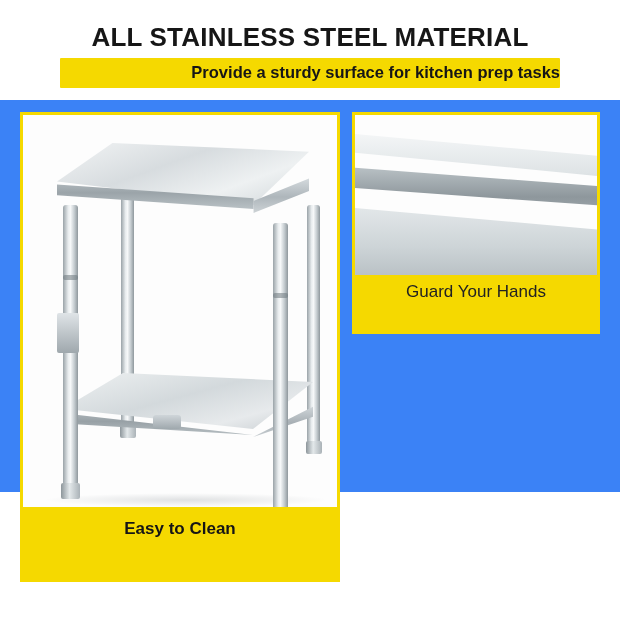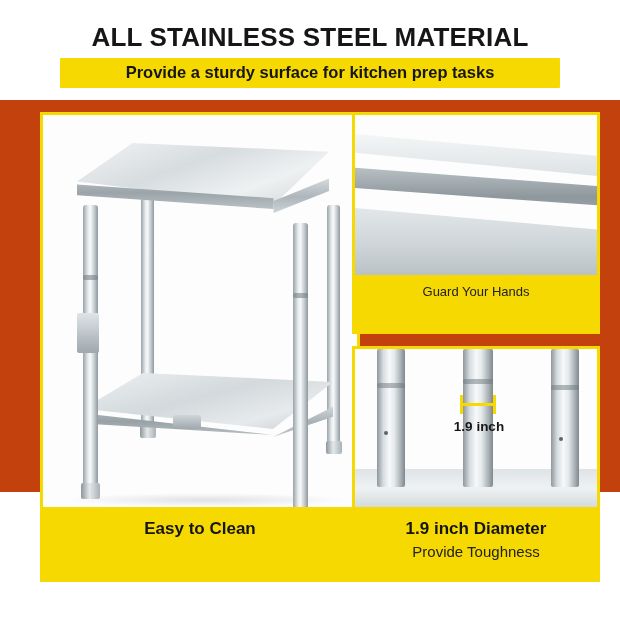--- a/index.html
+++ b/index.html
@@ -11,21 +11,21 @@
     height: 620px;
     font-family: "Liberation Sans", sans-serif;
     background: #ffffff;
     overflow: hidden;
   }
 
   .poster {
     position: relative;
     width: 620px;
     height: 492px;
-    background: #c2410c;
+    background: #3b82f6;
     box-sizing: border-box;
   }
 
   
   .header {
     position: absolute;
     left: 0;
     top: 0;
     width: 620px;
     height: 100px;
@@ -49,35 +49,35 @@
     width: 500px;
     height: 30px;
     background: #f5d900;
     border-radius: 1px;
   }
   .subbar-text {
     position: absolute;
     left: 0;
     top: 5px;
     width: 500px;
-    text-align: center;
+    text-align: right;
     font-size: 16.5px;
     font-weight: bold;
     color: #161616;
   }
 
   
   .panel {
     position: absolute;
     background: #ffffff;
     border: 3px solid #f5d900;
     box-sizing: border-box;
     overflow: hidden;
   }
-  .panel-main { left: 20px;  top: 112px; width: 320px; height: 470px; margin-left: 20px; }
+  .panel-main { left: 20px;  top: 112px; width: 320px; height: 470px; }
   .panel-tr   { left: 352px; top: 112px; width: 248px; height: 222px; }
   .panel-br   { left: 352px; top: 346px; width: 248px; height: 236px; }
 
   .photo {
     position: absolute;
     left: 0;
     top: 0;
     right: 0;
     background: #fdfdfd;
     overflow: hidden;
@@ -104,21 +104,21 @@
     font-weight: bold;
     color: #151515;
     line-height: 24px;
   }
   .cap-sub {
     font-size: 15px;
     color: #222222;
     line-height: 22px;
   }
   .panel-tr .cap-title { font-size: 16px; }
-  .panel-tr .cap-sub   { font-size: 13px; }
+  .panel-tr .cap-sub   { font-size: 17px; }
 
   
   .scene {
     position: absolute;
     inset: 0;
   }
 
   
   .top-face {
     position: absolute;
@@ -384,38 +384,14 @@
       <div class="edge-shadow"></div>
       <div class="edge-lower"></div>
       <div class="edge-face"></div>
       <div class="edge-top"></div>
     </div>
     <div class="caption">
       <div class="cap-sub">Guard Your Hands</div>
     </div>
   </div>
 
-  <div class="panel panel-br">
-    <div class="photo">
-      <div class="base-strip"></div>
-
-      <div class="tube tube-1"></div>
-      <div class="tube tube-2"></div>
-      <div class="tube tube-3"></div>
-
-      <div class="tube-band" style="left:22px; top:34px; width:28px;"></div>
-      <div class="tube-band" style="left:108px; top:30px; width:30px;"></div>
-      <div class="tube-band" style="left:196px; top:36px; width:28px;"></div>
-      <div class="tube-hole" style="left:29px; top:82px;"></div>
-      <div class="tube-hole" style="left:204px; top:88px;"></div>
-
-      <div class="measure-cap l"></div>
-      <div class="measure-cap r"></div>
-      <div class="measure"></div>
-      <div class="measure-label">1.9 inch</div>
-    </div>
-    <div class="caption">
-      <div class="cap-title">1.9 inch Diameter</div>
-      <div class="cap-sub">Provide Toughness</div>
-    </div>
-  </div>
 
 </div>
 
 </body></html>

